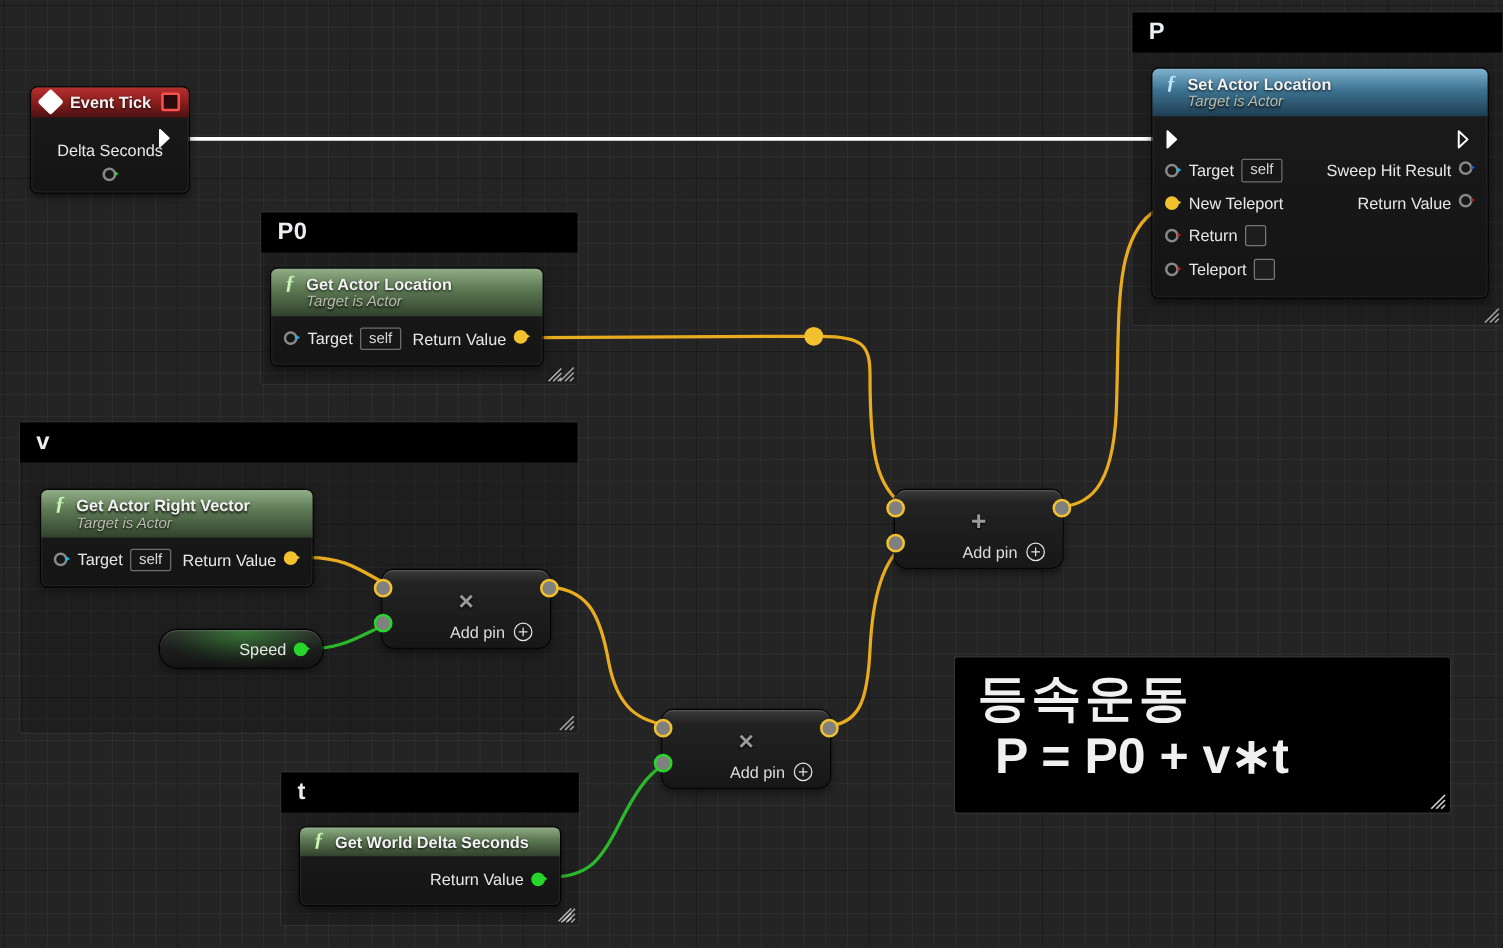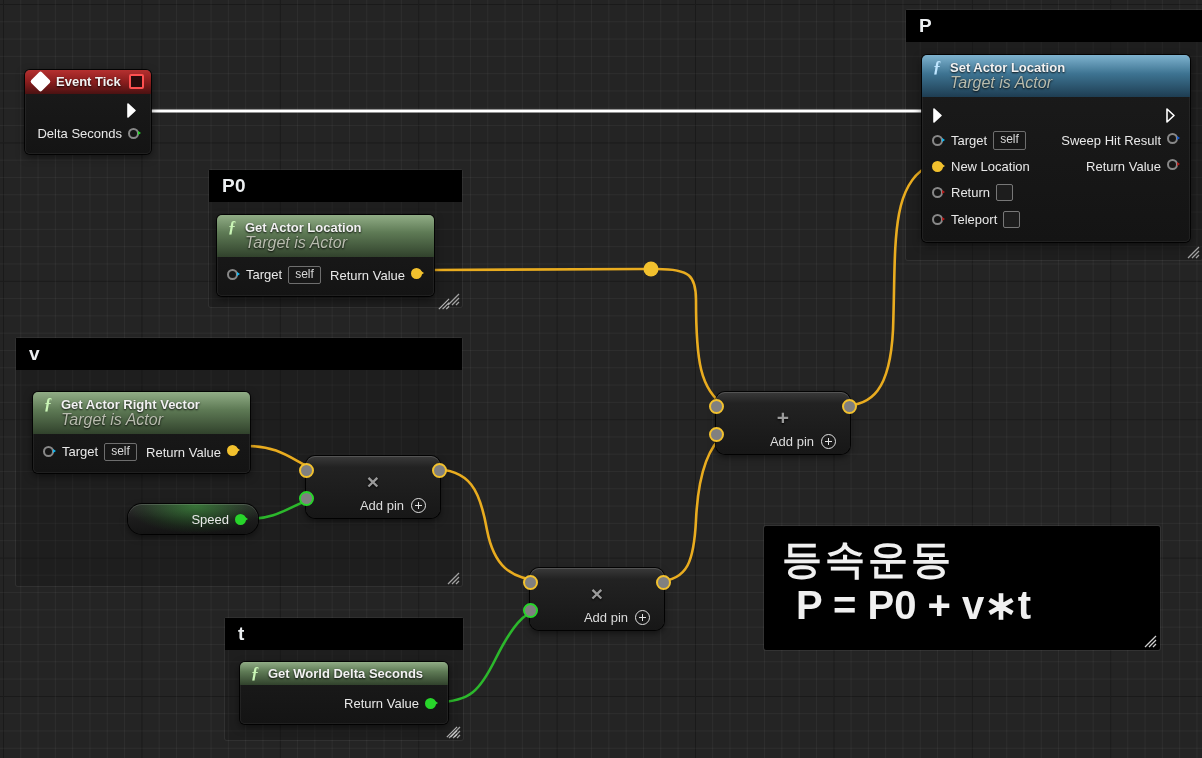--- a/index.html
+++ b/index.html
@@ -85,21 +85,21 @@
     font-weight: bold;
     line-height: 1;
     width: 12px; text-align: center;
   }
   .node-title {
     font-size: 13px; font-weight: bold; color: #f2f2f2;
     text-shadow: 0 1px 2px rgba(0,0,0,0.9);
     white-space: nowrap;
   }
   .node-subtitle {
-    font-size: 16px; font-style: italic; color: #b8bcae;
+    font-size: 12px; font-style: italic; color: #b8bcae;
     text-shadow: 0 1px 2px rgba(0,0,0,0.9);
     margin-left: 19px; margin-top: -1px; white-space: nowrap;
   }
 
   
   .hdr-green { background: linear-gradient(to bottom, #91ad86 0%, #5e7a55 42%, #31422c 100%); }
   .hdr-green .node-fn-icon { color: #c9f5b5; }
   .hdr-blue { background: linear-gradient(to bottom, #7fb3cf 0%, #3d7391 45%, #1e3d52 100%); }
   .hdr-blue .node-fn-icon { color: #bfe6ff; }
   .hdr-red {
@@ -313,21 +313,21 @@
       <span class="event-stop"></span>
     </div>
     <div class="node-body" style="padding-top:5px;">
       <div class="pin-row" style="justify-content:flex-end; padding-right:10px;">
         <span class="exec-pin">
           <svg width="15" height="17" viewBox="0 0 15 17">
             <path d="M2,2 L9,8.5 L2,15 Z" fill="#ffffff" stroke="#ffffff" stroke-width="1.6" stroke-linejoin="round"></path>
           </svg>
         </span>
       </div>
-      <div class="pin-row" style="justify-content:flex-end; padding-right:10px; gap:6px;">
+      <div class="pin-row" style="justify-content:flex-end; padding-right:10px; gap:6px;flex-direction:column;">
         <span class="pin-label">Delta Seconds</span>
         <span class="pin-dot pin-green">
           <span class="pin-circle"></span>
             <span class="pin-arrow"></span>
         </span>
       </div>
     </div>
   </div>
 
   <div class="node" id="node-set-actor-location" style="left:922px; top:55px; width:268px;">
@@ -370,21 +370,21 @@
           </span>
         </span>
       </div>
 
       <div class="pin-row split" style="height:26px;">
         <span class="pin-left">
           <span class="pin-dot pin-yellow">
             <span class="pin-circle filled"></span>
               <span class="pin-arrow"></span>
           </span>
-          <span class="pin-label">New Location</span>
+          <span class="pin-label">New Teleport</span>
         </span>
         <span class="pin-right">
           <span class="pin-label">Return Value</span>
           <span class="pin-dot pin-red">
             <span class="pin-circle"></span>
               <span class="pin-arrow"></span>
           </span>
         </span>
       </div>
 

